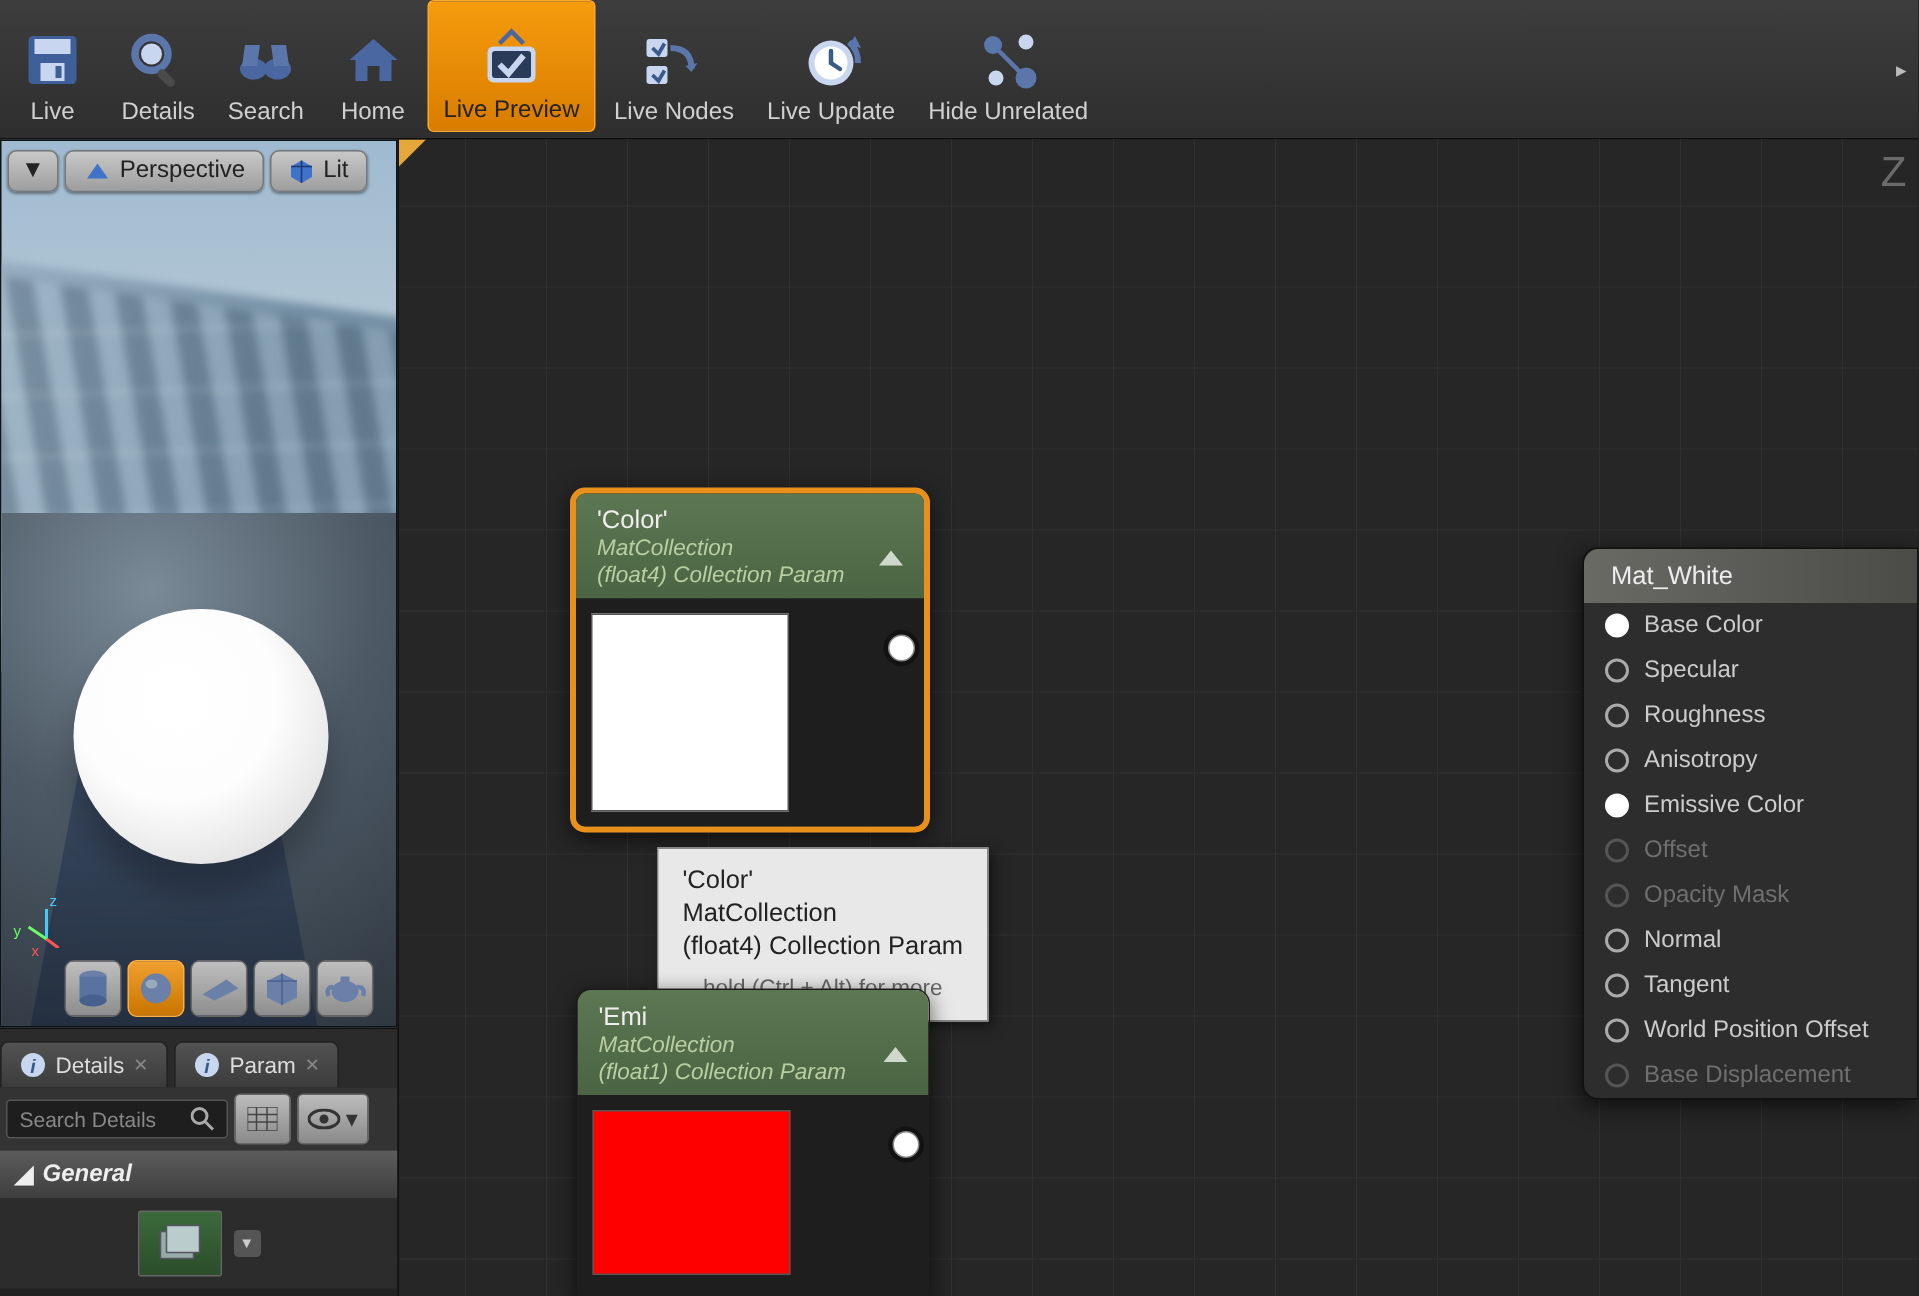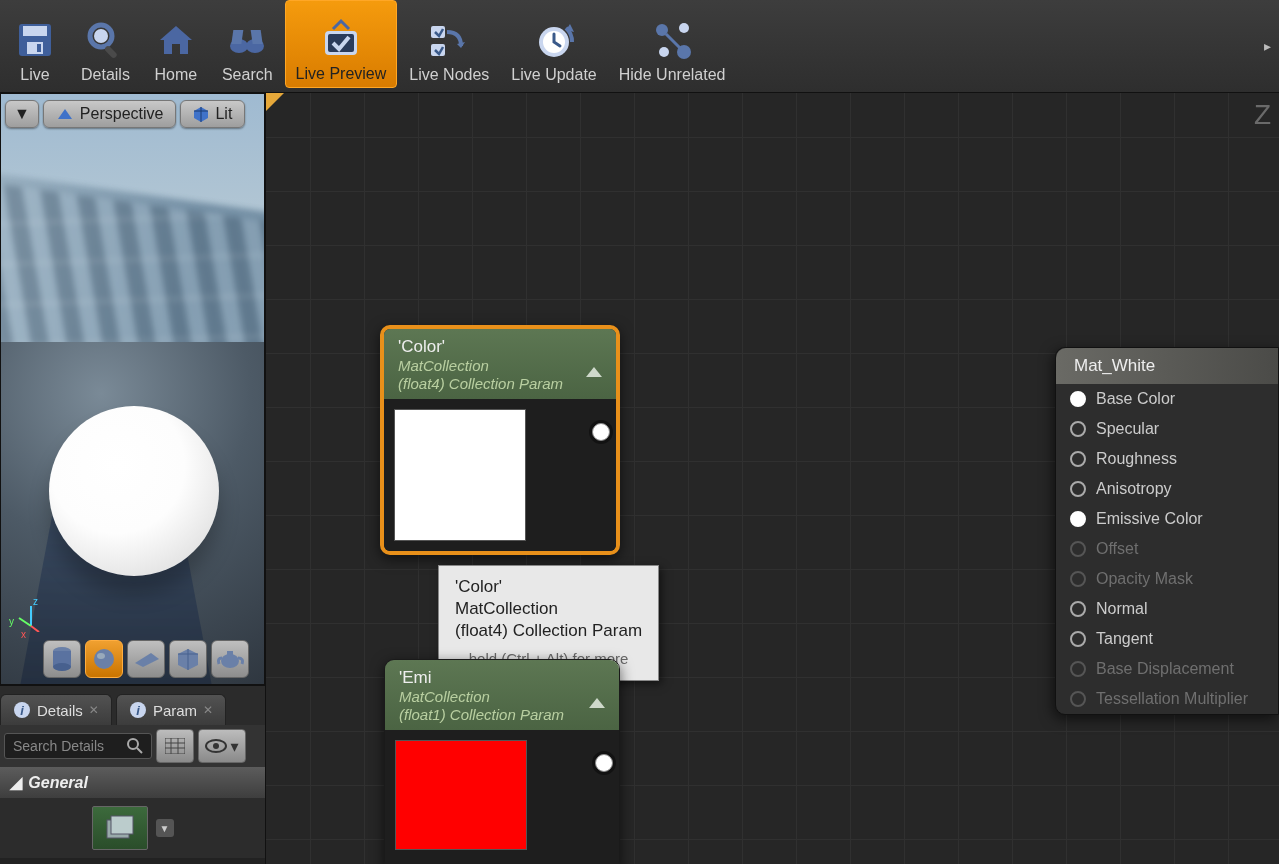--- a/index.html
+++ b/index.html
@@ -104,35 +104,35 @@
           <circle cx="18" cy="18" r="11" fill="none" stroke="#5a76aa" stroke-width="5"></circle>
           <circle cx="18" cy="18" r="7" fill="#c9d6ef"></circle>
           <rect x="25" y="27" width="14" height="6" rx="3" fill="#4a4a4a" transform="rotate(45 25 27)"></rect>
         </svg>
       </div>
     <div class="tlabel">Details</div>
   </div>
   <div class="tbtn">
     <div class="ticon">
         <svg width="44" height="44" viewBox="0 0 44 44">
-          <path d="M22 8 L38 22 L34 22 L34 36 L26 36 L26 26 L18 26 L18 36 L10 36 L10 22 L6 22 Z" fill="#4b67a2"></path>
-        </svg>
-      </div>
-    <div class="tlabel">Home</div>
-  </div>
-  <div class="tbtn">
-    <div class="ticon">
-        <svg width="44" height="44" viewBox="0 0 44 44">
           <ellipse cx="14" cy="28" rx="9" ry="7" fill="#4b67a2"></ellipse>
           <ellipse cx="30" cy="28" rx="9" ry="7" fill="#4b67a2"></ellipse>
           <rect x="10" y="12" width="10" height="14" fill="#5a76aa" transform="skewX(-8)"></rect>
           <rect x="24" y="12" width="10" height="14" fill="#5a76aa" transform="skewX(8)"></rect>
         </svg>
       </div>
     <div class="tlabel">Search</div>
+  </div>
+  <div class="tbtn">
+    <div class="ticon">
+        <svg width="44" height="44" viewBox="0 0 44 44">
+          <path d="M22 8 L38 22 L34 22 L34 36 L26 36 L26 26 L18 26 L18 36 L10 36 L10 22 L6 22 Z" fill="#4b67a2"></path>
+        </svg>
+      </div>
+    <div class="tlabel">Home</div>
   </div>
   <div class="tbtn active">
     <div class="ticon">
         <svg width="44" height="44" viewBox="0 0 44 44">
           <rect x="6" y="14" width="32" height="24" rx="4" fill="#c9d6ef"></rect>
           <rect x="9" y="17" width="26" height="18" rx="2" fill="#2a3b5a"></rect>
           <path d="M14 26 L20 32 L30 20" stroke="#c9d6ef" stroke-width="4" fill="none"></path>
           <path d="M14 12 L22 4 L30 12" stroke="#4b67a2" stroke-width="3" fill="none"></path>
         </svg>
       </div>
@@ -349,21 +349,21 @@
         <div class="nsub">MatCollection</div>
         <div class="nsub">(float1) Collection Param</div>
         <div class="tri-c"></div>
       </div>
       <div class="nbody">
         <div class="swatch" style="background:#ff0000;height:110px;"></div>
         <div class="pin-out"></div>
       </div>
     </div>
 
-    <div class="mat-node" style="top:254px;">
+    <div class="mat-node" style="top:272px;">
       <div class="mat-hdr">Mat_White</div>
       <div id="mat-pins">
           <div class="mat-row">
             <div class="pin filled"></div>
             <span>Base Color</span>
           </div>
           <div class="mat-row">
             <div class="pin"></div>
             <span>Specular</span>
           </div>
@@ -388,25 +388,25 @@
             <span>Opacity Mask</span>
           </div>
           <div class="mat-row">
             <div class="pin"></div>
             <span>Normal</span>
           </div>
           <div class="mat-row">
             <div class="pin"></div>
             <span>Tangent</span>
           </div>
+          <div class="mat-row">
+            <div class="pin"></div>
+            <span>World Position Offset</span>
+          </div>
           <div class="mat-row dis">
             <div class="pin"></div>
             <span>Base Displacement</span>
           </div>
-          <div class="mat-row dis">
-            <div class="pin"></div>
-            <span>Tessellation Multiplier</span>
-          </div>
         </div>
     </div>
 
   </div>
 </div>
 
 </body></html>

